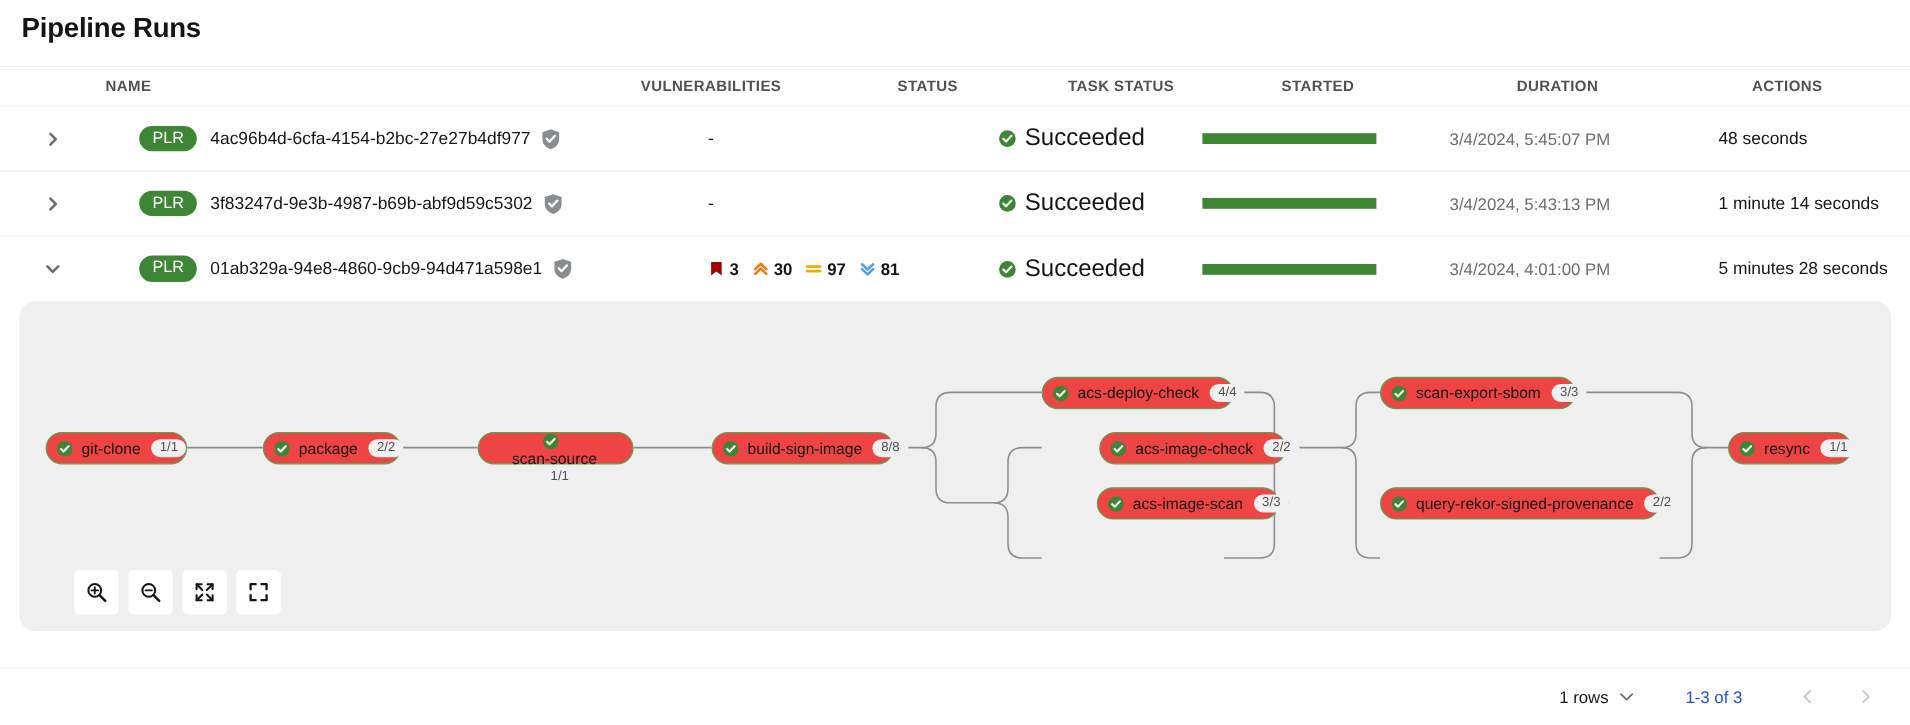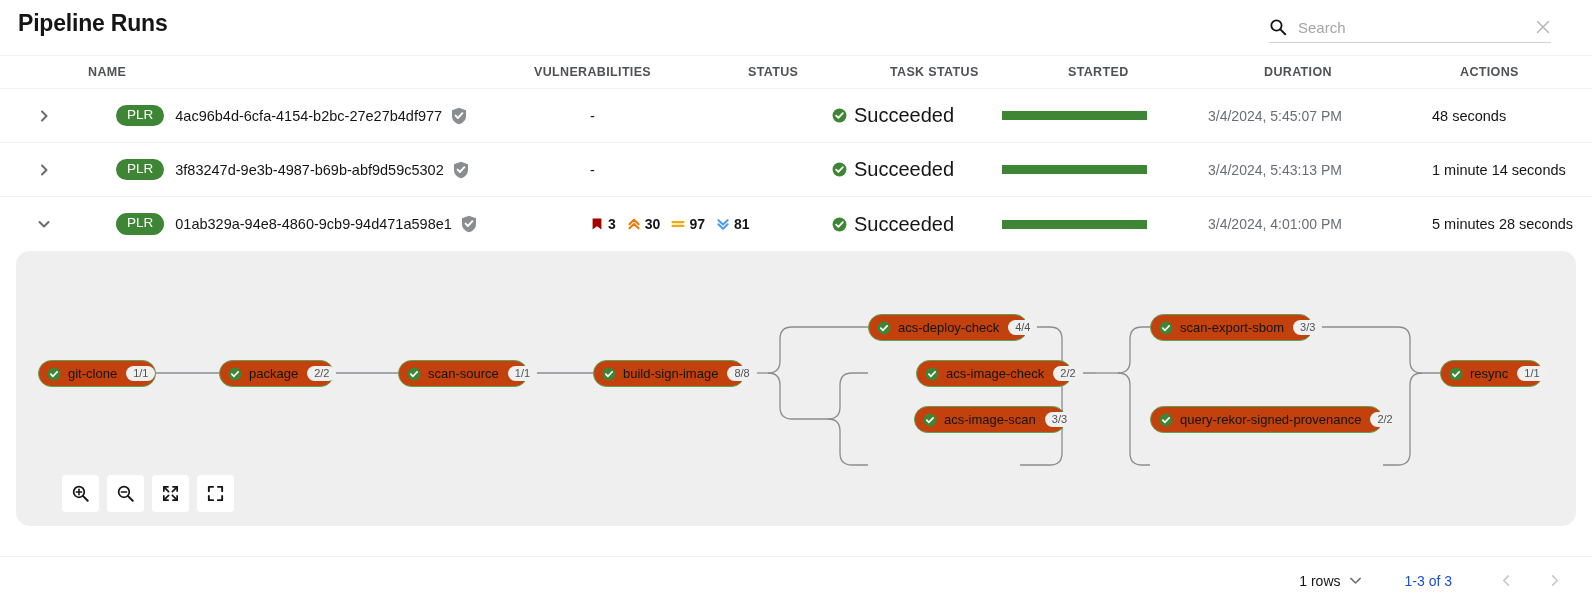--- a/index.html
+++ b/index.html
@@ -122,21 +122,21 @@
     height: 275px;
     background: #efefef;
     border-radius: 14px;
     overflow: hidden;
   }
   .graph-svg { position: absolute; left: 0; top: 0; width: 100%; height: 100%; }
 
   .node {
     position: absolute;
     height: 27px;
-    background: #c2410c;
+    background: #ef4444;
     border: 1px solid #5ba352;
     border-radius: 14px;
     display: flex;
     align-items: center;
     padding: 0 10px 0 8px;
     white-space: nowrap;
     cursor: pointer;
   }
   .node-check { width: 14px; height: 14px; flex: 0 0 auto; margin-right: 7px; }
   .node-label { font-size: 13px; color: #151515; }
@@ -186,31 +186,20 @@
   .pg-btn { width: 24px; height: 24px; cursor: pointer; display:flex; align-items:center; justify-content:center; }
   .pg-btn svg { width: 13px; height: 13px; }
   .pg-gap { width: 24px; }
 </style>
 </head>
 <body>
 
 <div class="page-header">
   <div class="page-title">Pipeline Runs</div>
 
-  <div class="search-wrap">
-    <svg class="search-icon" viewBox="0 0 20 20">
-      <circle cx="8.3" cy="8.3" r="5.7" fill="none" stroke="#151515" stroke-width="2"></circle>
-      <line x1="12.6" y1="12.6" x2="18" y2="18" stroke="#151515" stroke-width="2.2" stroke-linecap="round"></line>
-    </svg>
-    <input class="search-input" type="text" placeholder="Search" style="">
-    <svg class="search-clear" viewBox="0 0 16 16">
-      <line x1="2.5" y1="2.5" x2="13.5" y2="13.5" stroke="#b8b8b8" stroke-width="1.5" stroke-linecap="round"></line>
-      <line x1="13.5" y1="2.5" x2="2.5" y2="13.5" stroke="#b8b8b8" stroke-width="1.5" stroke-linecap="round"></line>
-    </svg>
-  </div>
 </div>
 
 <div class="table">
 
   <div class="thead">
     <div class="c-toggle"></div>
     <div class="c-name">NAME</div>
     <div class="c-vuln">VULNERABILITIES</div>
     <div class="c-status">STATUS</div>
     <div class="c-task">TASK STATUS</div>
@@ -459,21 +448,21 @@
 
   <div class="node" style="left:203px; top:109px; width:115px;">
     <svg class="node-check" viewBox="0 0 16 16">
       <circle cx="8" cy="8" r="7.4" fill="#3e8635"></circle>
       <path d="M4.4 8.2 L6.8 10.6 L11.6 5.5" fill="none" stroke="#ffffff" stroke-width="2" stroke-linecap="round" stroke-linejoin="round"></path>
     </svg>
     <span class="node-label">package</span>
     <span class="node-count">2/2</span>
   </div>
 
-  <div class="node" style="left:382px; top:109px; width:130px;">
+  <div class="node" style="left:382px; top:109px; width:130px;flex-direction:column;">
     <svg class="node-check" viewBox="0 0 16 16">
       <circle cx="8" cy="8" r="7.4" fill="#3e8635"></circle>
       <path d="M4.4 8.2 L6.8 10.6 L11.6 5.5" fill="none" stroke="#ffffff" stroke-width="2" stroke-linecap="round" stroke-linejoin="round"></path>
     </svg>
     <span class="node-label">scan-source</span>
     <span class="node-count">1/1</span>
   </div>
 
   <div class="node" style="left:577px; top:109px; width:152px;align-items:center;">
     <svg class="node-check" viewBox="0 0 16 16">

